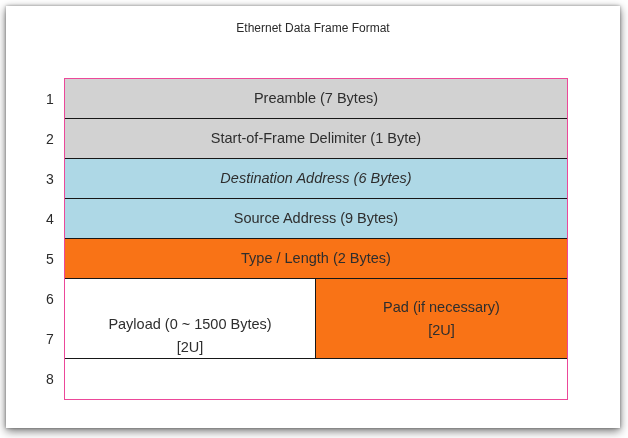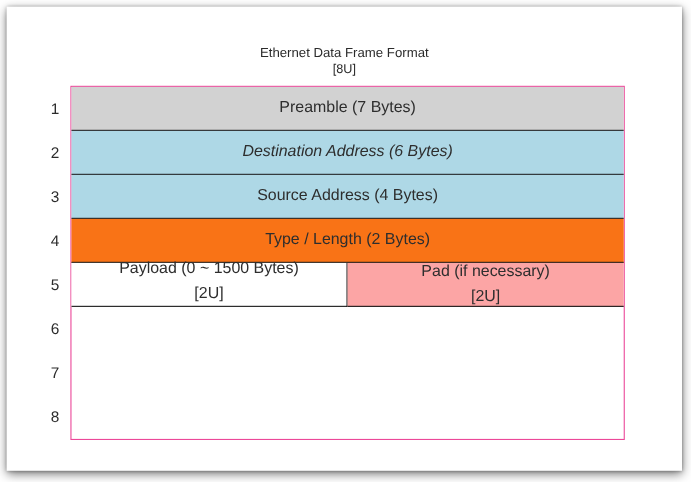--- a/index.html
+++ b/index.html
@@ -11,21 +11,21 @@
     font-family: "Liberation Sans", sans-serif;
     overflow: hidden;
   }
   .page {
     position: absolute;
     inset: 6px 8px 10px 6px;
     background: #ffffff;
     box-shadow: 0 3px 9px rgba(0,0,0,0.55), 0 0 3px rgba(0,0,0,0.35);
   }
   .title-block {
-    padding-top: 34px;
+    padding-top: 14px;
     text-align: center;
     color: #2b2b2b;
     line-height: 1.35;
   }
   .title { font-size: 12px; }
   .subtitle { font-size: 11.5px; }
   .diagram {
     position: absolute;
     top: 72px;
     left: 30px;
@@ -68,47 +68,47 @@
   .cell.last { border-bottom: none; }
   .cell.split-left { border-right: 1px solid #171717; justify-content: flex-end; }
 </style>
 </head>
 <body>
 
 <div class="page">
 
   <div class="title-block">
     <div class="title">Ethernet Data Frame Format</div>
-    <div class="subtitle">[8U]</div>
   </div>
 
   <div class="diagram">
 
     <div class="nums">
       <div class="num">1</div>
       <div class="num">2</div>
       <div class="num">3</div>
       <div class="num">4</div>
       <div class="num">5</div>
       <div class="num">6</div>
       <div class="num">7</div>
       <div class="num">8</div>
     </div>
 
     <div class="frame-table">
       <div class="cell span2" style="background-color: rgb(210, 210, 210);">Preamble (7 Bytes)</div>
+      <div class="cell span2" style="background-color: rgb(210, 210, 210);">Start-of-Frame Delimiter (1 Byte)</div>
       <div class="cell span2" style="background-color: rgb(174, 216, 230); font-style: italic;">Destination Address (6 Bytes)</div>
-      <div class="cell span2" style="background-color: rgb(174, 216, 230);">Source Address (4 Bytes)</div>
+      <div class="cell span2" style="background-color: rgb(174, 216, 230);">Source Address (9 Bytes)</div>
       <div class="cell span2" style="background-color: #f97316;">Type / Length (2 Bytes)</div>
 
       <div class="cell split-left" style="background-color: rgb(255, 255, 255);">
         <span>Payload (0 ~ 1500 Bytes)</span>
         <span>[2U]</span>
       </div>
-      <div class="cell" style="background-color: #fca5a5;">
+      <div class="cell" style="background-color: #f97316;">
         <span>Pad (if necessary)</span>
         <span>[2U]</span>
       </div>
 
     </div>
 
   </div>
 </div>
 
 </body></html>

